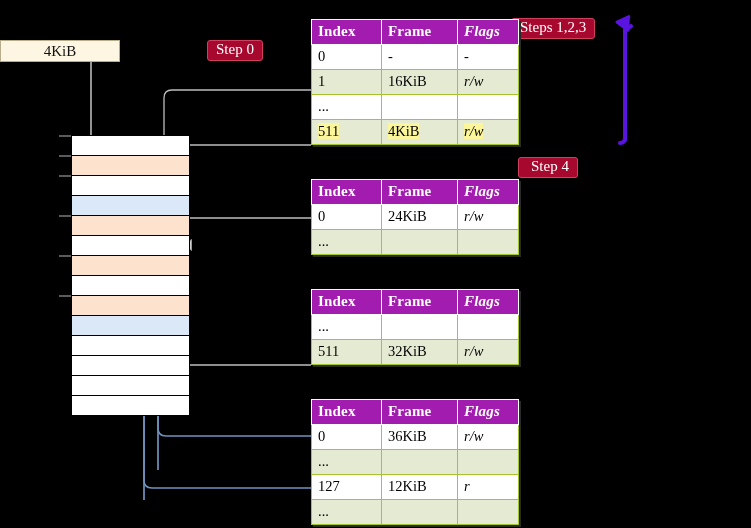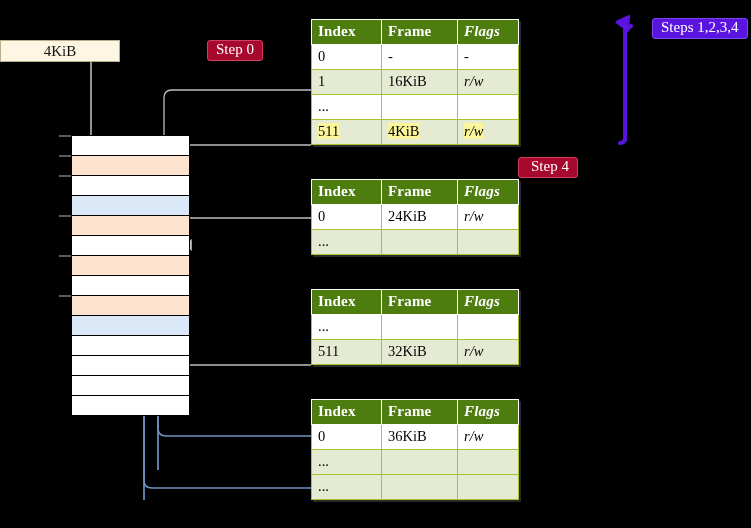--- a/index.html
+++ b/index.html
@@ -53,21 +53,21 @@
 
   
   .ptable{
     position:absolute;
     border-collapse:collapse;
     font-size:14.5px;
     background:#fff;
     box-shadow:2px 2px 0 #2a2a2a;
   }
   .ptable th{
-    background:#4d7c0f;
+    background:#a21caf;
     color:#ffffff;
     font-weight:bold;
     text-align:left;
     padding:3px 6px 4px 6px;
     border:1px solid #ffffff;
     font-size:15px;
     letter-spacing:.2px;
   }
   .ptable td{
     border:1px solid #a5c52d;
@@ -131,22 +131,22 @@
     <path d="M629,31 L617,22 L630,16" fill="#5a14e0" stroke="#5a14e0" stroke-width="3" stroke-linejoin="round"></path>
   </svg>
 
   <div class="sizebox" style="left:0px;top:40px;width:120px;height:22px;">
     <span>4KiB</span>
   </div>
 
   <div class="pill red" style="left:189px;top:40px;height:21px;margin-left:18px;">
     <span>Step 0</span>
   </div>
-  <div class="pill purple" style="left:652px;top:18px;height:21px;">
-    <span>Steps 1,2,3,4</span>
+  <div class="pill red" style="left:511px;top:18px;height:21px;">
+    <span>Steps 1,2,3</span>
   </div>
   <div class="pill red" style="left:518px;top:157px;height:21px;padding-left:12px;">
     <span>Step 4</span>
   </div>
 
   <div class="memcol" id="memcol">
       <div class="memrow" style="top: 0px; height: 21px;"></div>
       <div class="memrow orange" style="top: 20px; height: 21px;"></div>
       <div class="memrow" style="top: 40px; height: 21px;"></div>
       <div class="memrow blue" style="top: 60px; height: 21px;"></div>
@@ -247,20 +247,25 @@
         <tr class="plain">
           <td class="colI"><span>0</span></td>
           <td class="colF"><span>36KiB</span></td>
           <td class="colG"><span>r/w</span></td>
         </tr>
         <tr class="alt">
           <td class="colI"><span>...</span></td>
           <td class="colF">&nbsp;</td>
           <td class="colG">&nbsp;</td>
         </tr>
+        <tr class="plain">
+          <td class="colI"><span>127</span></td>
+          <td class="colF"><span>12KiB</span></td>
+          <td class="colG"><span>r</span></td>
+        </tr>
         <tr class="alt">
           <td class="colI"><span>...</span></td>
           <td class="colF">&nbsp;</td>
           <td class="colG">&nbsp;</td>
         </tr>
       </tbody>
     </table>
 
 <div class="tick" style="top: 135px;"></div>
     <div class="tick" style="top: 155px;"></div>

